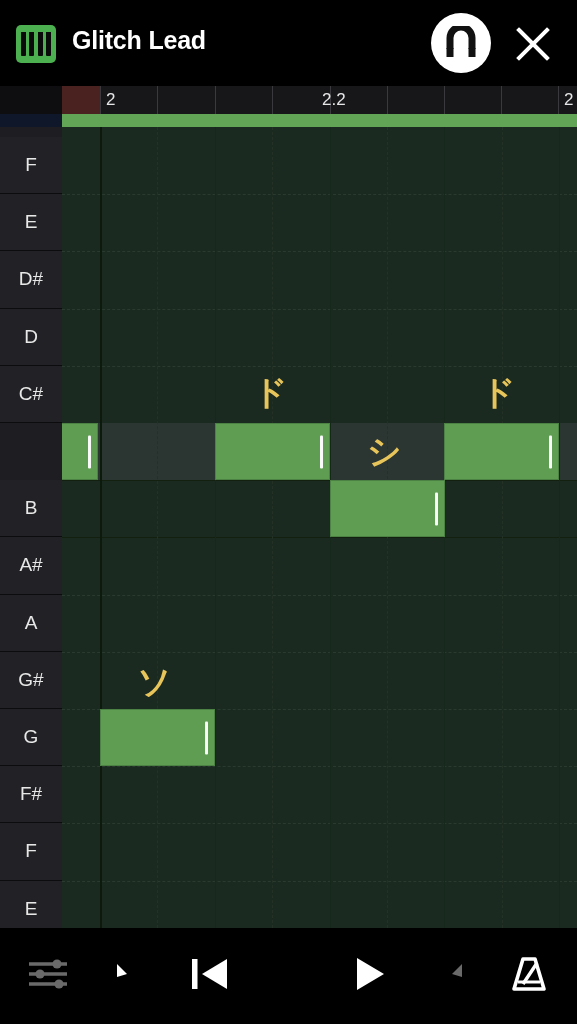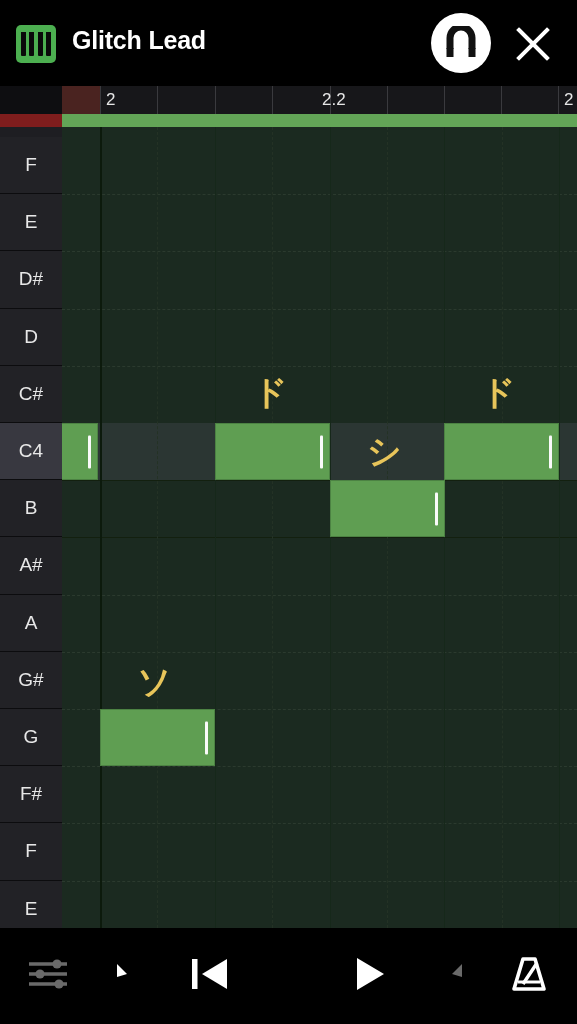--- a/index.html
+++ b/index.html
@@ -2,21 +2,21 @@
 <html><head>
 <meta charset="utf-8">
 <style>
   * { margin:0; padding:0; box-sizing:border-box; }
   html, body {
     width:577px; height:1024px;
     background:#000;
     font-family:"Liberation Sans", sans-serif;
     overflow:hidden;
   }
-  #app { position:relative; width:577px; height:1024px; background:#7f1d1d; }
+  #app { position:relative; width:577px; height:1024px; background:#0f172a; }
 
   
   #header {
     position:absolute; left:0; top:0; width:577px; height:86px;
     background:#000;
   }
   #piano-badge {
     position:absolute; left:16px; top:25px; width:40px; height:38px;
     background:#4caf50; border-radius:5px; overflow:hidden;
   }
@@ -190,23 +190,20 @@
         <span class="kl">E</span>
       </div>
       <div class="key" style="top: 124.4px; height: 57.2px;">
         <span class="kl">D#</span>
       </div>
       <div class="key" style="top: 181.6px; height: 57.2px;">
         <span class="kl">D</span>
       </div>
       <div class="key" style="top: 238.8px; height: 57.2px;">
         <span class="kl">C#</span>
-      </div>
-      <div class="key highlight" style="top: 296px; height: 57.2px;">
-        <span class="kl">C4</span>
       </div>
       <div class="key" style="top: 353.2px; height: 57.2px;">
         <span class="kl">B</span>
       </div>
       <div class="key" style="top: 410.4px; height: 57.2px;">
         <span class="kl">A#</span>
       </div>
       <div class="key" style="top: 467.6px; height: 57.2px;">
         <span class="kl">A</span>
       </div>

